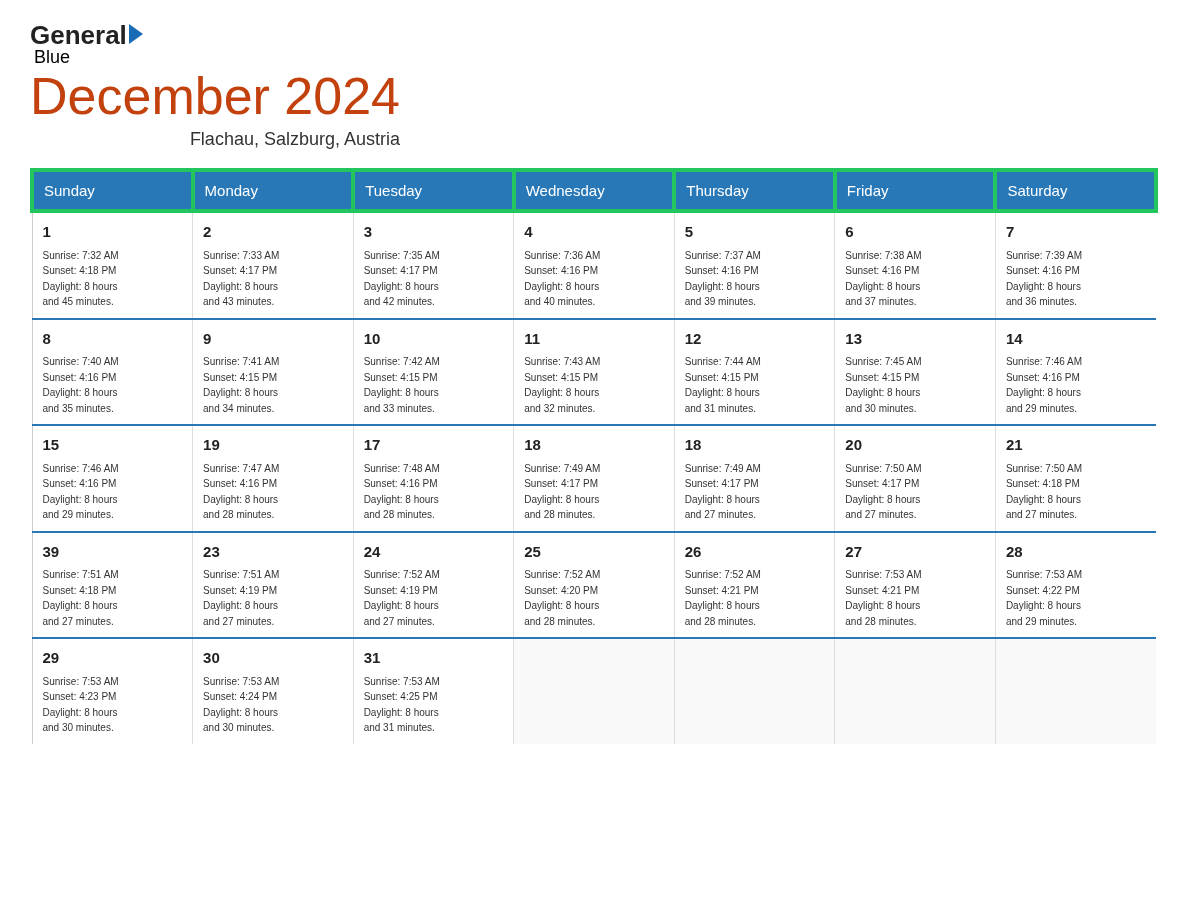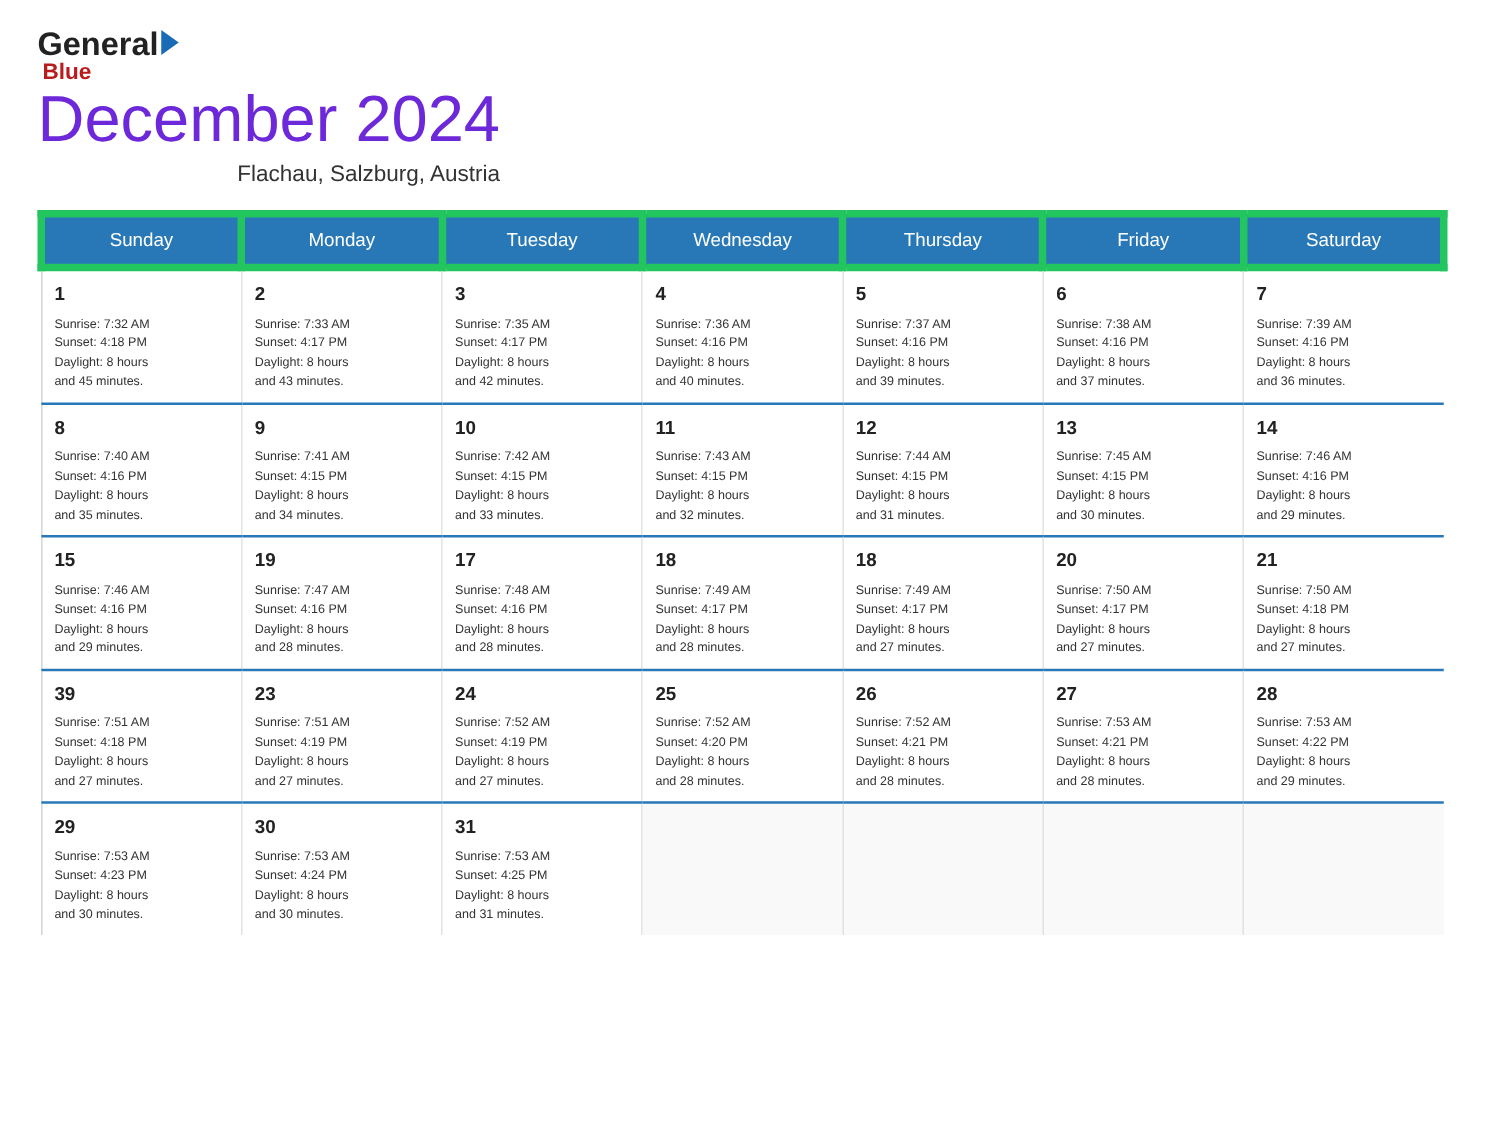--- a/index.html
+++ b/index.html
@@ -32,54 +32,54 @@
     .logo-general { color: #222; }
     .logo-triangle {
       width: 0; height: 0;
       border-left: 14px solid #1a6bb5;
       border-top: 10px solid transparent;
       border-bottom: 10px solid transparent;
       margin-left: 2px;
       margin-bottom: 4px;
     }
     .logo-subtitle {
-      color: #b91c1c;
+      color: #000000;
       font-size: 18px;
-      font-weight: bold;
+      font-weight: normal;
       margin-top: -4px;
       margin-left: 4px;
     }
     .title-area {
       text-align: right;
     }
     .month-title {
       font-size: 52px;
       font-weight: normal;
-      color: #6d28d9;
+      color: #c2410c;
       line-height: 1.1;
     }
     .location-title {
       font-size: 18px;
       color: #333;
       margin-top: 4px;
     }
     
     .calendar-table {
       width: 100%;
       border-collapse: collapse;
       font-size: 13.5px;
     }
     .calendar-table thead th {
       background: #2878b8;
       color: #fff;
       padding: 10px 10px;
-      text-align: center;
+      text-align: left;
       font-size: 15px;
       font-weight: normal;
-      border: 6px solid #22c55e;
+      border: 4px solid #22c55e;
     }
     .calendar-table tbody td {
       vertical-align: top;
       border: 1px solid #ccc;
       padding: 8px 10px;
       min-width: 140px;
       min-height: 100px;
       color: #222;
       line-height: 1.5;
     }

